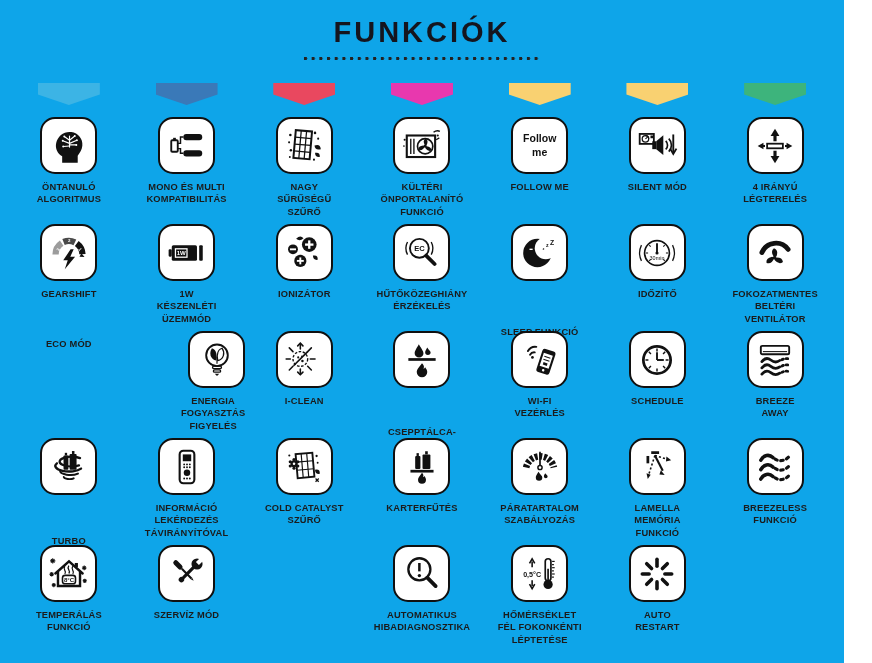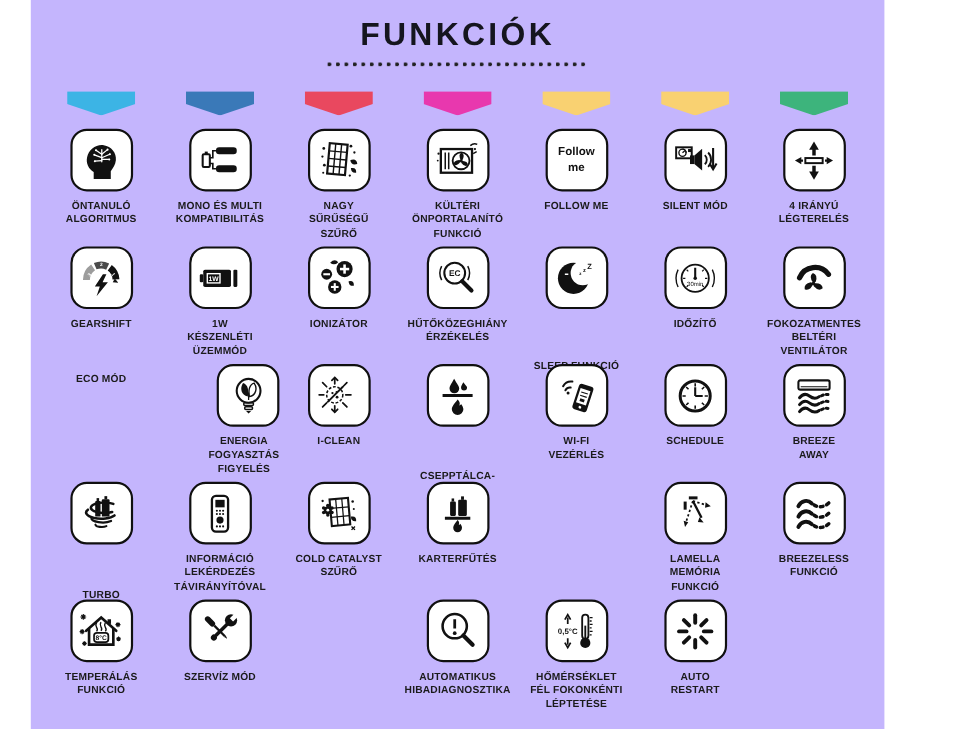--- a/index.html
+++ b/index.html
@@ -1,17 +1,17 @@
 <!DOCTYPE html>
 <html><head>
 <meta charset="utf-8">
 <style>
   html,body{margin:0;padding:0;background:#fff;}
-  .page{width:776px;height:663px;background:#c4b5fd;position:relative;overflow:hidden;
-        font-family:"Liberation Sans",sans-serif;color:#1b1b1b;margin-left:28px;}
+  .page{width:844px;height:663px;background:#0ea5e9;position:relative;overflow:hidden;
+        font-family:"Liberation Sans",sans-serif;color:#1b1b1b;}
   .header{text-align:center;padding-top:16px;}
   .title{font-size:29px;font-weight:800;letter-spacing:3px;color:#15151e;}
   .dots{width:238px;height:5px;margin:7px auto 0;
         background-image:radial-gradient(circle at 2.5px 2.5px,#222 1.7px,transparent 1.9px);
         background-size:7.7px 5px;background-repeat:repeat-x;}
   .ribbons{display:grid;grid-template-columns:repeat(7,1fr);margin-top:22px;padding:0 10px;}
   .ribbon{width:62px;height:22px;margin:0 auto;
           clip-path:polygon(0 0,100% 0,100% 52%,50% 100%,0 52%);}
   .grid{display:grid;grid-template-columns:repeat(7,1fr);grid-template-rows:repeat(5,107px);
         margin-top:12px;padding:0 10px;}
@@ -471,20 +471,33 @@
             <rect x="13.5" y="9.5" width="5" height="12.5" rx="1" fill="#111"></rect>
             <rect x="14.8" y="6.8" width="2.2" height="2.7" fill="#111"></rect>
             <rect x="20.5" y="8" width="7.5" height="14" rx="1" fill="#111"></rect>
             <rect x="23" y="5" width="2.5" height="3" fill="#111"></rect>
             <line x1="9" y1="24" x2="31" y2="24" stroke="#111" stroke-width="2.6"></line>
             <path d="M20 25.5 C17.8 28.5 16.2 30.2 16.2 32.2 A3.8 3.8 0 0 0 23.8 32.2 C23.8 31 23.2 29.8 22.3 28.6 C21.9 29.4 21.4 29.7 21 29.6 C21.8 28 21.2 26.8 20 25.5 Z" fill="#111"></path>
           </svg>
         </div>
         <div class="label">KARTERFŰTÉS</div>
       </div>
+      <div class="cell" style="grid-area: 4 / 5;">
+        <div class="tile">
+          <svg width="42" height="42" viewBox="0 0 40 40" aria-hidden="true">
+            <path d="M6.8 20.5 A13.5 13.5 0 0 1 33.2 20.5" fill="none" stroke="#111" stroke-width="6.4" stroke-dasharray="2.8 1.6"></path>
+            <line x1="20" y1="19" x2="20" y2="5.5" stroke="#111" stroke-width="1.6"></line>
+            <circle cx="20" cy="20.5" r="2" fill="none" stroke="#111" stroke-width="1.4"></circle>
+            <path d="M18.5 24.5 C16.8 27.3 16 28.6 16 29.9 A3.1 3.1 0 0 0 22.2 29.9 C22.2 28.6 20.5 27.3 18.5 24.5 Z" fill="#111"></path>
+            <path d="M25 26 C24.1 27.5 23.7 28.2 23.7 28.9 A1.8 1.8 0 0 0 27.3 28.9 C27.3 28.2 26 27.5 25 26 Z" fill="#111"></path>
+          </svg>
+        </div>
+        <div class="label">PÁRATARTALOM
+SZABÁLYOZÁS</div>
+      </div>
       <div class="cell" style="grid-area: 4 / 6;">
         <div class="tile">
           <svg width="42" height="42" viewBox="0 0 40 40" aria-hidden="true">
             <rect x="14.5" y="5" width="7.5" height="2.6" fill="#111"></rect>
             <rect x="10" y="9.5" width="2.6" height="7" fill="#111"></rect>
             <g stroke="#111" fill="none">
               <line x1="18" y1="9" x2="29.5" y2="12.5" stroke-width="1.5" stroke-dasharray="2 2"></line>
               <line x1="18" y1="9" x2="25.5" y2="23.5" stroke-width="2"></line>
               <line x1="18" y1="9" x2="12" y2="27.5" stroke-width="1.5" stroke-dasharray="2 2"></line>
             </g>

